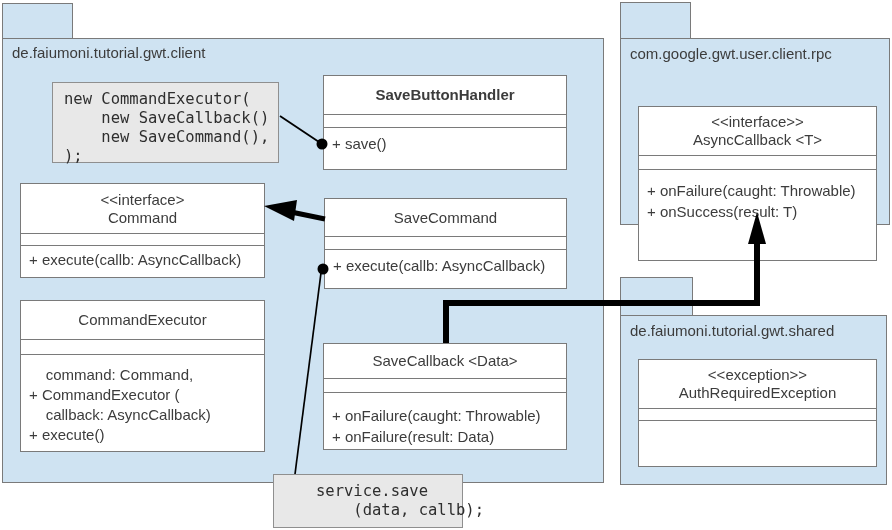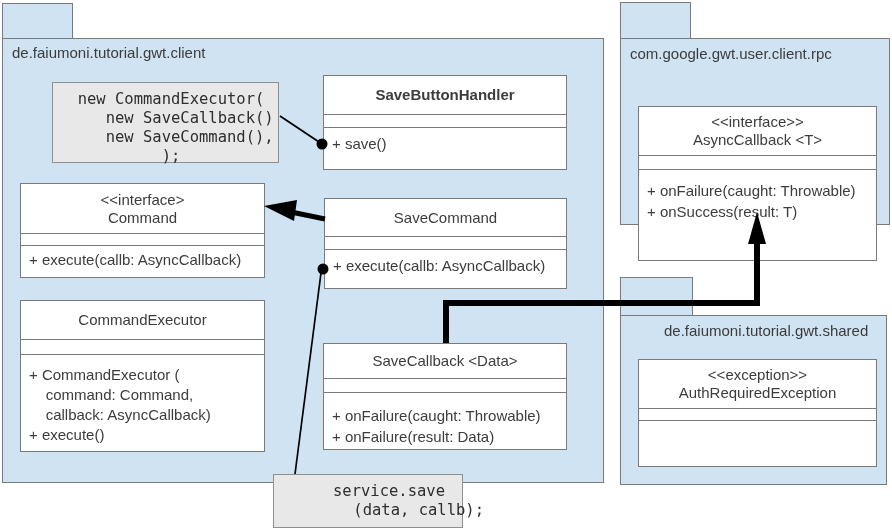--- a/index.html
+++ b/index.html
@@ -10,40 +10,40 @@
   .pkg-label{position:absolute;font-size:15px;color:#3c3c3c;white-space:nowrap;}
   .cls{position:absolute;background:#ffffff;border:1px solid #7a7a7a;box-sizing:border-box;
        display:flex;flex-direction:column;font-size:15px;}
   .cls-title{display:flex;flex-direction:column;align-items:center;justify-content:center;
              border-bottom:1px solid #7a7a7a;line-height:18px;text-align:center;}
   .cls-attrs{border-bottom:1px solid #7a7a7a;}
   .cls-methods{flex:1;padding:6px 8px 0 8px;}
   .mline{white-space:pre;line-height:20px;}
   .note{position:absolute;background:#e8e8e8;border:1px solid #8f8f8f;box-sizing:border-box;
         font-family:"DejaVu Sans Mono","Liberation Mono",monospace;font-size:15.5px;
-        color:#2e2e2e;padding:7px 0 0 11px;text-align:center;}
+        color:#2e2e2e;padding:7px 0 0 11px;}
   .note-line{white-space:pre;line-height:19px;}
   svg.overlay{position:absolute;left:0;top:0;width:892px;height:530px;pointer-events:none;}
 </style>
 </head>
 <body>
 
 <div class="canvas">
 
   <div class="pkg-tab" style="left:2px;top:3px;width:71px;height:36px;"></div>
   <div class="pkg-body" style="left:2px;top:38px;width:602px;height:445px;"></div>
   <div class="pkg-label" style="left:12px;top:44px;">de.faiumoni.tutorial.gwt.client</div>
 
   <div class="pkg-tab" style="left:620px;top:2px;width:71px;height:37px;"></div>
   <div class="pkg-body" style="left:620px;top:38px;width:270px;height:187px;"></div>
   <div class="pkg-label" style="left:630px;top:45px;">com.google.gwt.user.client.rpc</div>
 
   <div class="pkg-tab" style="left:620px;top:277px;width:73px;height:39px;"></div>
   <div class="pkg-body" style="left:620px;top:315px;width:267px;height:170px;"></div>
-  <div class="pkg-label" style="left:664px;top:322px;">de.faiumoni.tutorial.gwt.shared</div>
+  <div class="pkg-label" style="left:630px;top:322px;">de.faiumoni.tutorial.gwt.shared</div>
 
   <div class="cls" style="left:323px;top:75px;width:244px;height:95px;">
     <div class="cls-title" style="height:38px;font-weight:bold;">
       <div>SaveButtonHandler</div>
     </div>
     <div class="cls-attrs" style="height:12px;"></div>
     <div class="cls-methods">
       <div class="mline">+ save()</div>
     </div>
   </div>
@@ -68,22 +68,22 @@
       <div class="mline">+ execute(callb: AsyncCallback)</div>
     </div>
   </div>
 
   <div class="cls" style="left:20px;top:300px;width:245px;height:152px;">
     <div class="cls-title" style="height:38px;">
       <div>CommandExecutor</div>
     </div>
     <div class="cls-attrs" style="height:14px;"></div>
     <div class="cls-methods" style="padding-top:10px;">
+      <div class="mline">    command: Command,</div>
       <div class="mline">+ CommandExecutor (</div>
-      <div class="mline">    command: Command,</div>
       <div class="mline">    callback: AsyncCallback)</div>
       <div class="mline">+ execute()</div>
     </div>
   </div>
 
   <div class="cls" style="left:323px;top:343px;width:244px;height:107px;">
     <div class="cls-title" style="height:34px;">
       <div>SaveCallback &lt;Data&gt;</div>
     </div>
     <div class="cls-attrs" style="height:13px;"></div>

